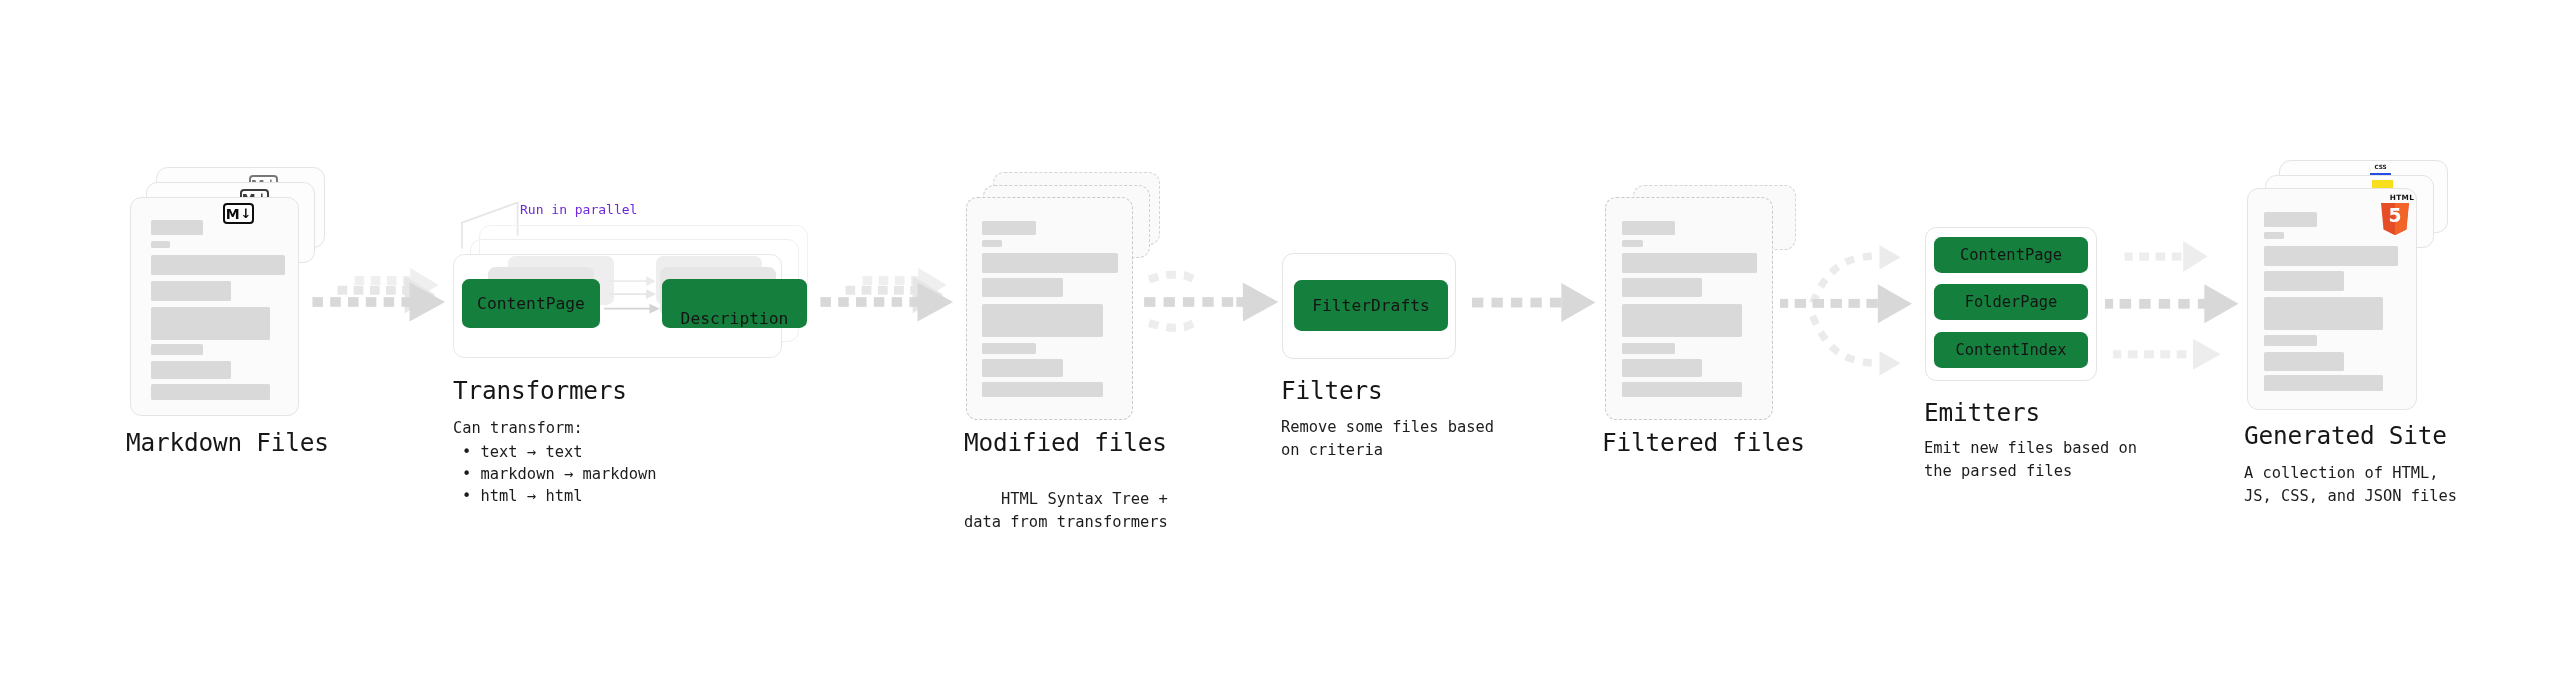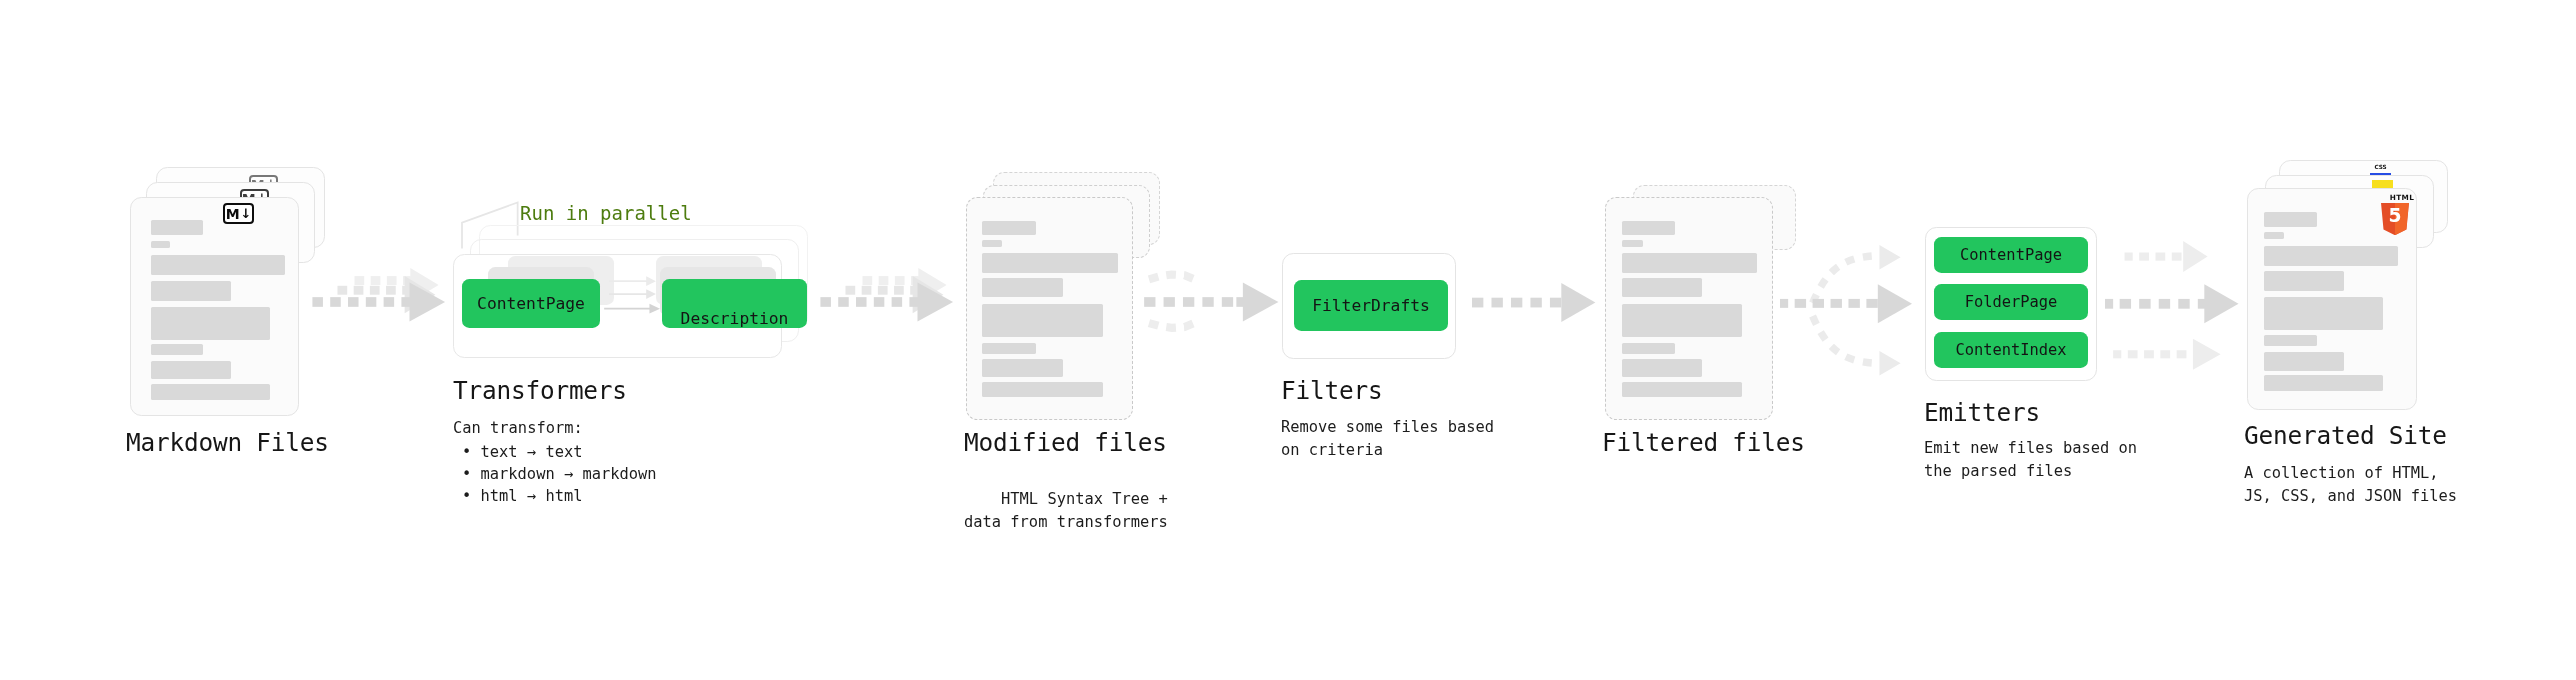--- a/index.html
+++ b/index.html
@@ -22,22 +22,22 @@
   }
   .stage-desc {
     position: absolute;
     font-size: 15.4px;
     line-height: 1.52;
     color: #1c1c1c;
     white-space: pre;
   }
   .note-label {
     position: absolute;
-    font-size: 19px;
-    color: #4d7c0f;
+    font-size: 13px;
+    color: #6d28d9;
     white-space: nowrap;
   }
 
   
   .doccard {
     position: absolute;
     background: #fbfbfb;
     border: 1.3px solid #e4e4e4;
     border-radius: 11.4px;
   }
@@ -99,21 +99,21 @@
   
   .groupbox {
     position: absolute;
     border: 1.3px solid #e4e4e4;
     border-radius: 11.4px;
     background: #ffffff;
   }
   .groupbox.g-faint { border-color: #f0f0f0; background: transparent; }
   .pill {
     position: absolute;
-    background: #22c55e;
+    background: #15803d;
     border-radius: 7.3px;
     display: flex; align-items: center; justify-content: center;
     font-size: 16.3px;
     color: #141414;
     white-space: nowrap;
   }
   .pill.faint1 { background: #eeeeee; color: transparent; }
   .pill.faint2 { background: #e6e6e6; color: transparent; }
 
   

